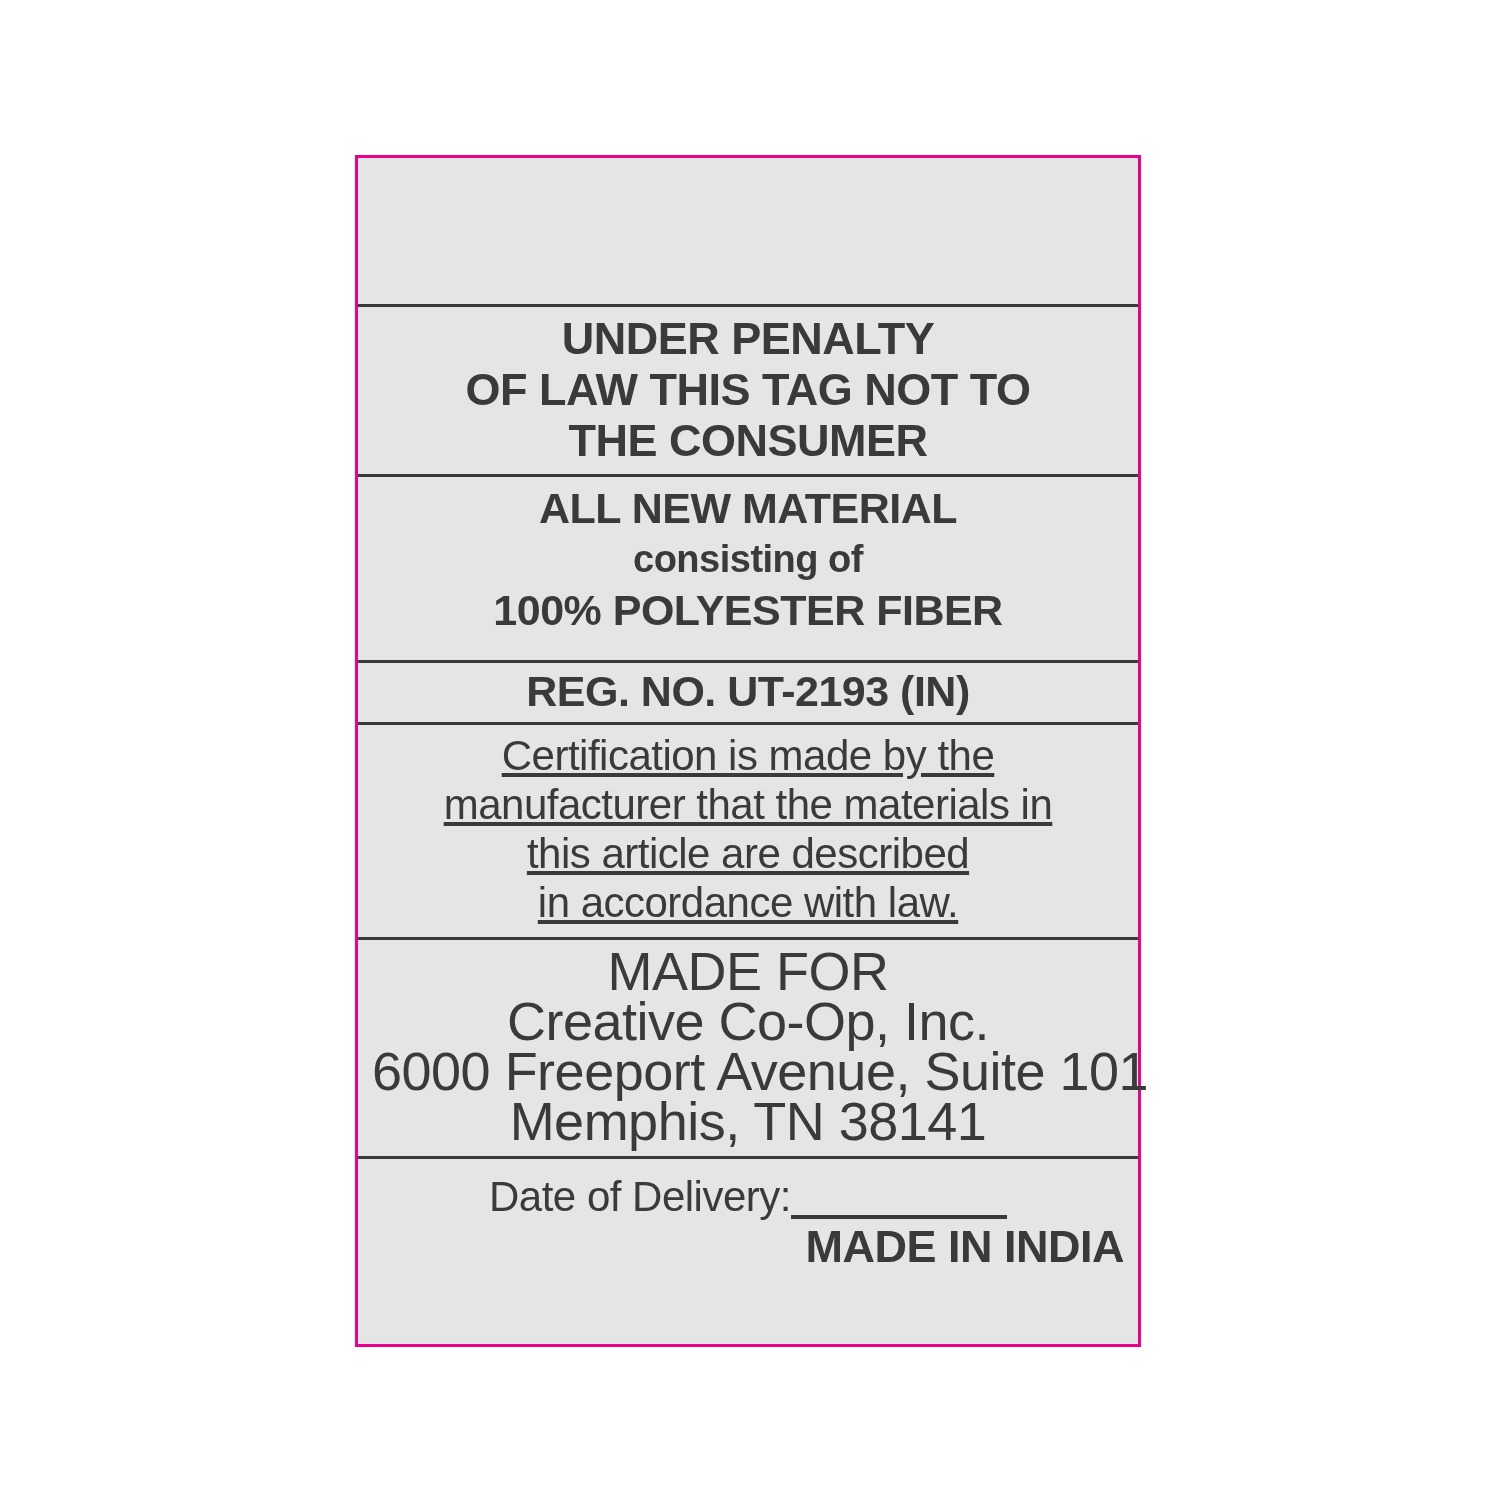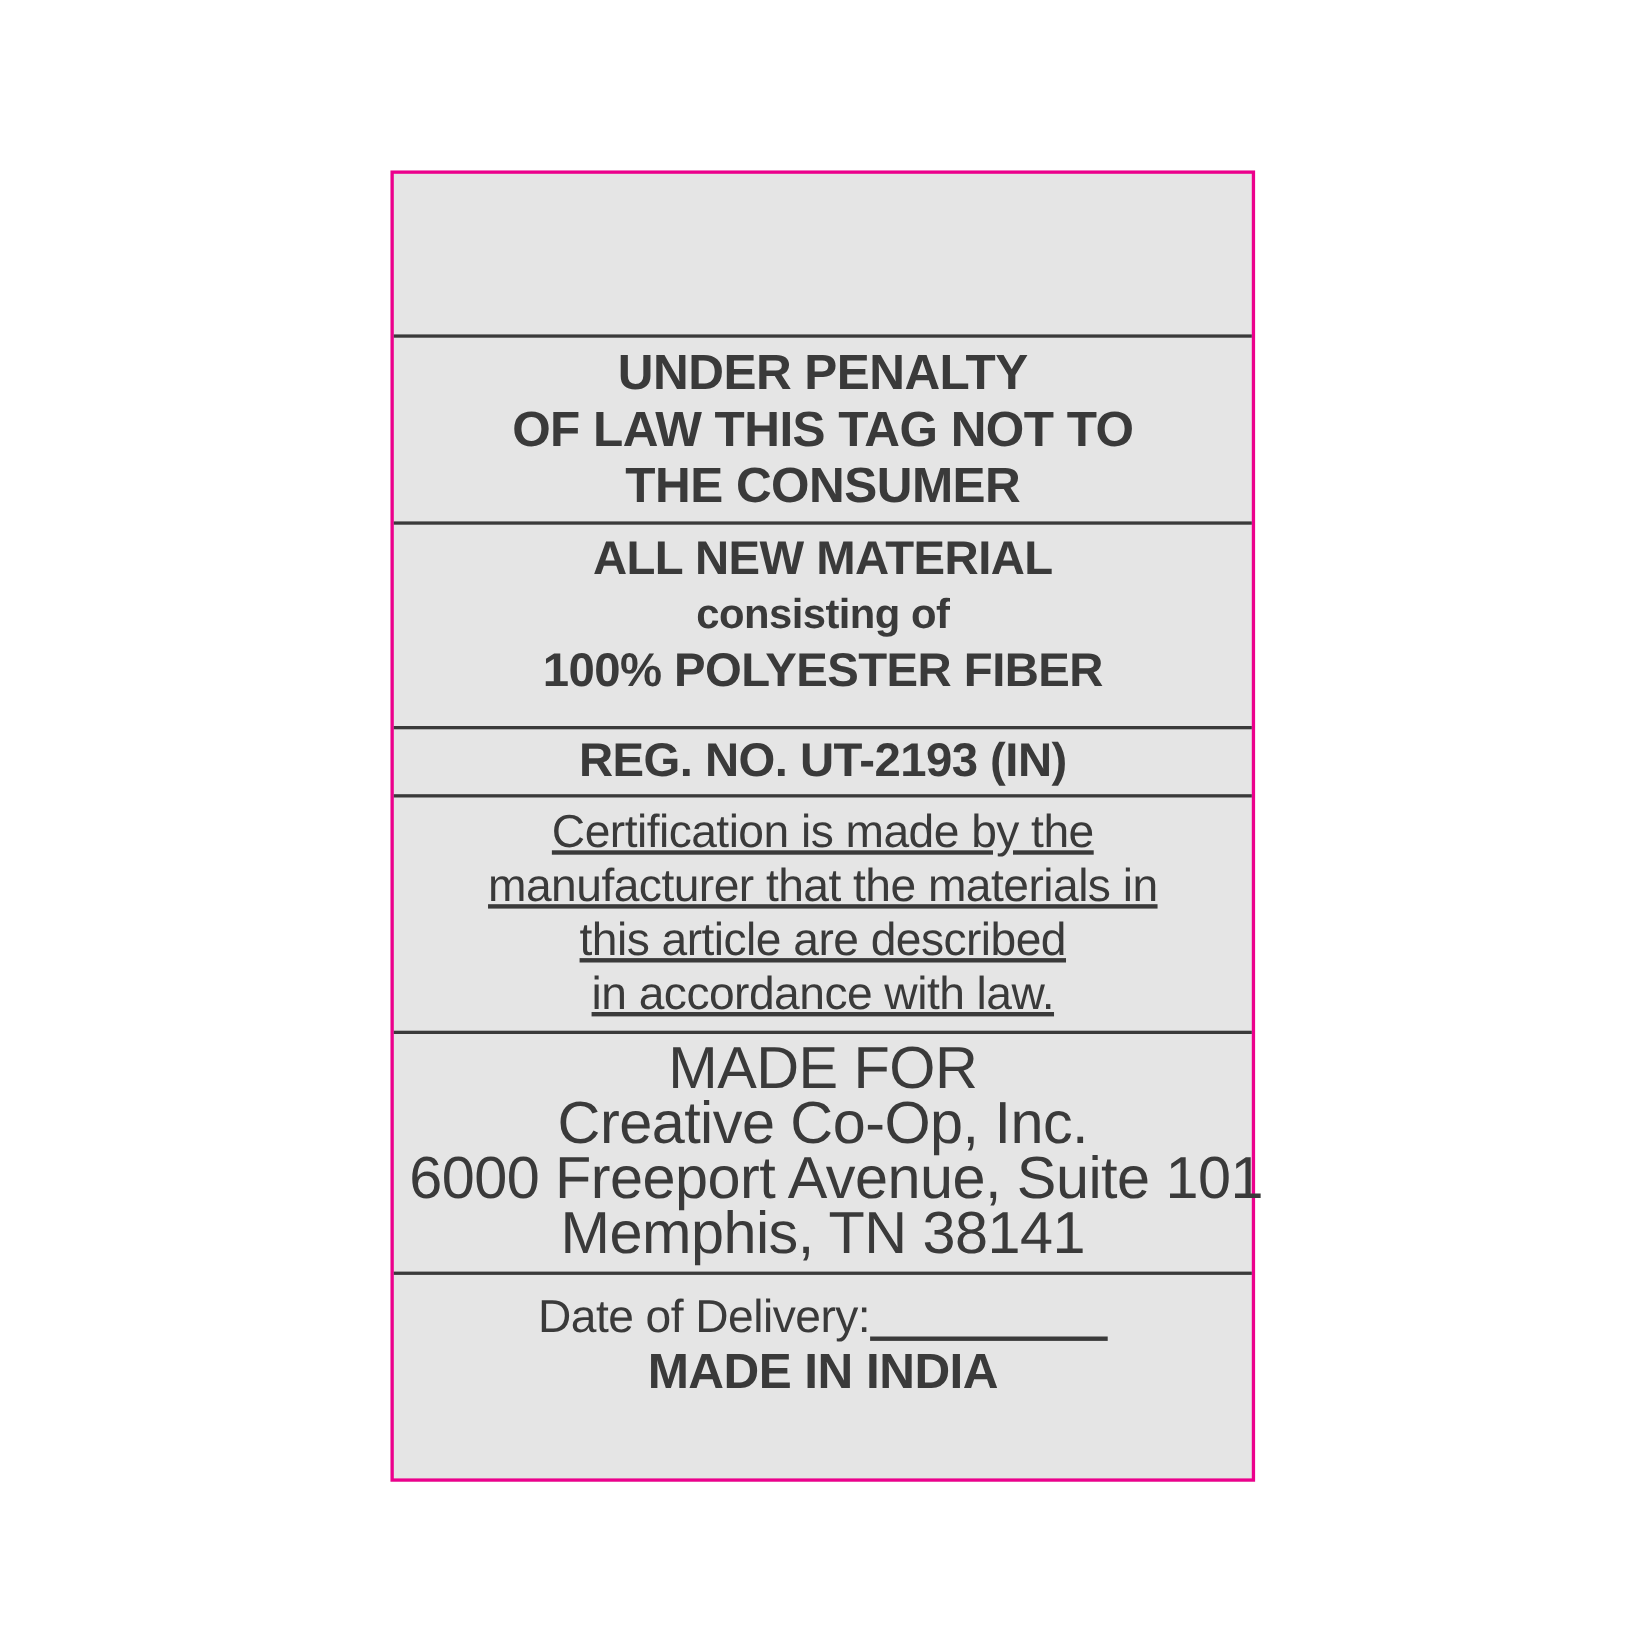--- a/index.html
+++ b/index.html
@@ -150,20 +150,21 @@
     display: inline-block;
     width: 216px;
     border-bottom: 4px solid #3a3a3a;
     height: 40px;
   }
   #origin-text {
     font-weight: bold;
     font-size: 45px;
     line-height: 52px;
     letter-spacing: -0.5px;
+    text-align: right;
   }
 </style>
 </head>
 <body>
 
 <div id="tag-canvas">
 
   <div id="law-tag">
 
     <div class="spacer-top"></div>

